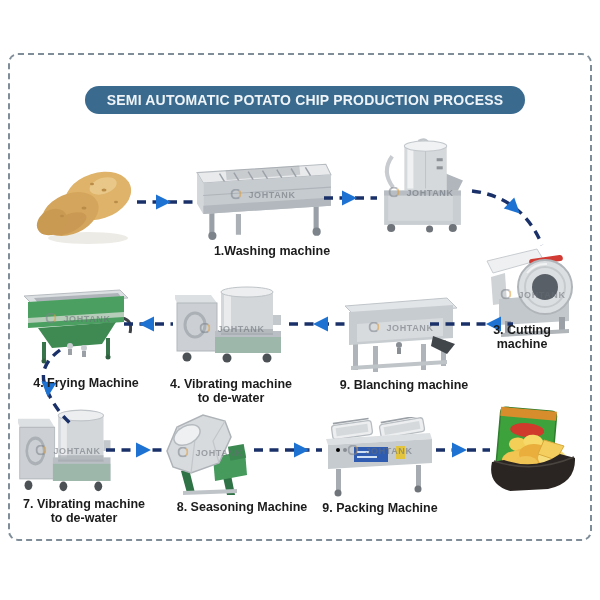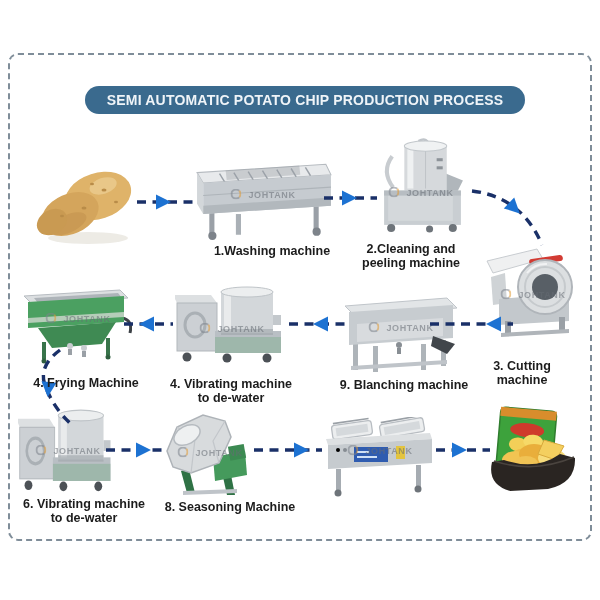--- a/index.html
+++ b/index.html
@@ -330,24 +330,23 @@
       <line class="dash" x1="254" y1="450" x2="322" y2="450"></line>
       <polygon points="309,450 294,442.5 294,457.5"></polygon>
     </g>
     <g>
       <line class="dash" x1="436" y1="450" x2="490" y2="450"></line>
       <polygon points="467,450 452,442.5 452,457.5"></polygon>
     </g>
   </svg>
 
   <div class="step-label" style="left:272px;top:245px">1.Washing machine</div>
-  <div class="step-label" style="left:411px;top:243px">2.Cleaning and
-peeling machine</div>
-  <div class="step-label" style="left:522px;top:360px">3. Cutting machine</div>
+  <div class="step-label" style="left:522px;top:324px">3. Cutting machine</div>
   <div class="step-label" style="left:404px;top:379px">9. Blanching machine</div>
   <div class="step-label" style="left:231px;top:378px">4. Vibrating machine
 to de-water</div>
   <div class="step-label" style="left:86px;top:377px">4. Frying Machine</div>
-  <div class="step-label" style="left:84px;top:498px">6. Vibrating machine
+  <div class="step-label" style="left:84px;top:498px">7. Vibrating machine
 to de-water</div>
-  <div class="step-label" style="left:230px;top:501px">8. Seasoning Machine</div>
+  <div class="step-label" style="left:242px;top:501px">8. Seasoning Machine</div>
+  <div class="step-label" style="left:380px;top:502px">9. Packing Machine</div>
 
 </div>
 
 </body></html>

